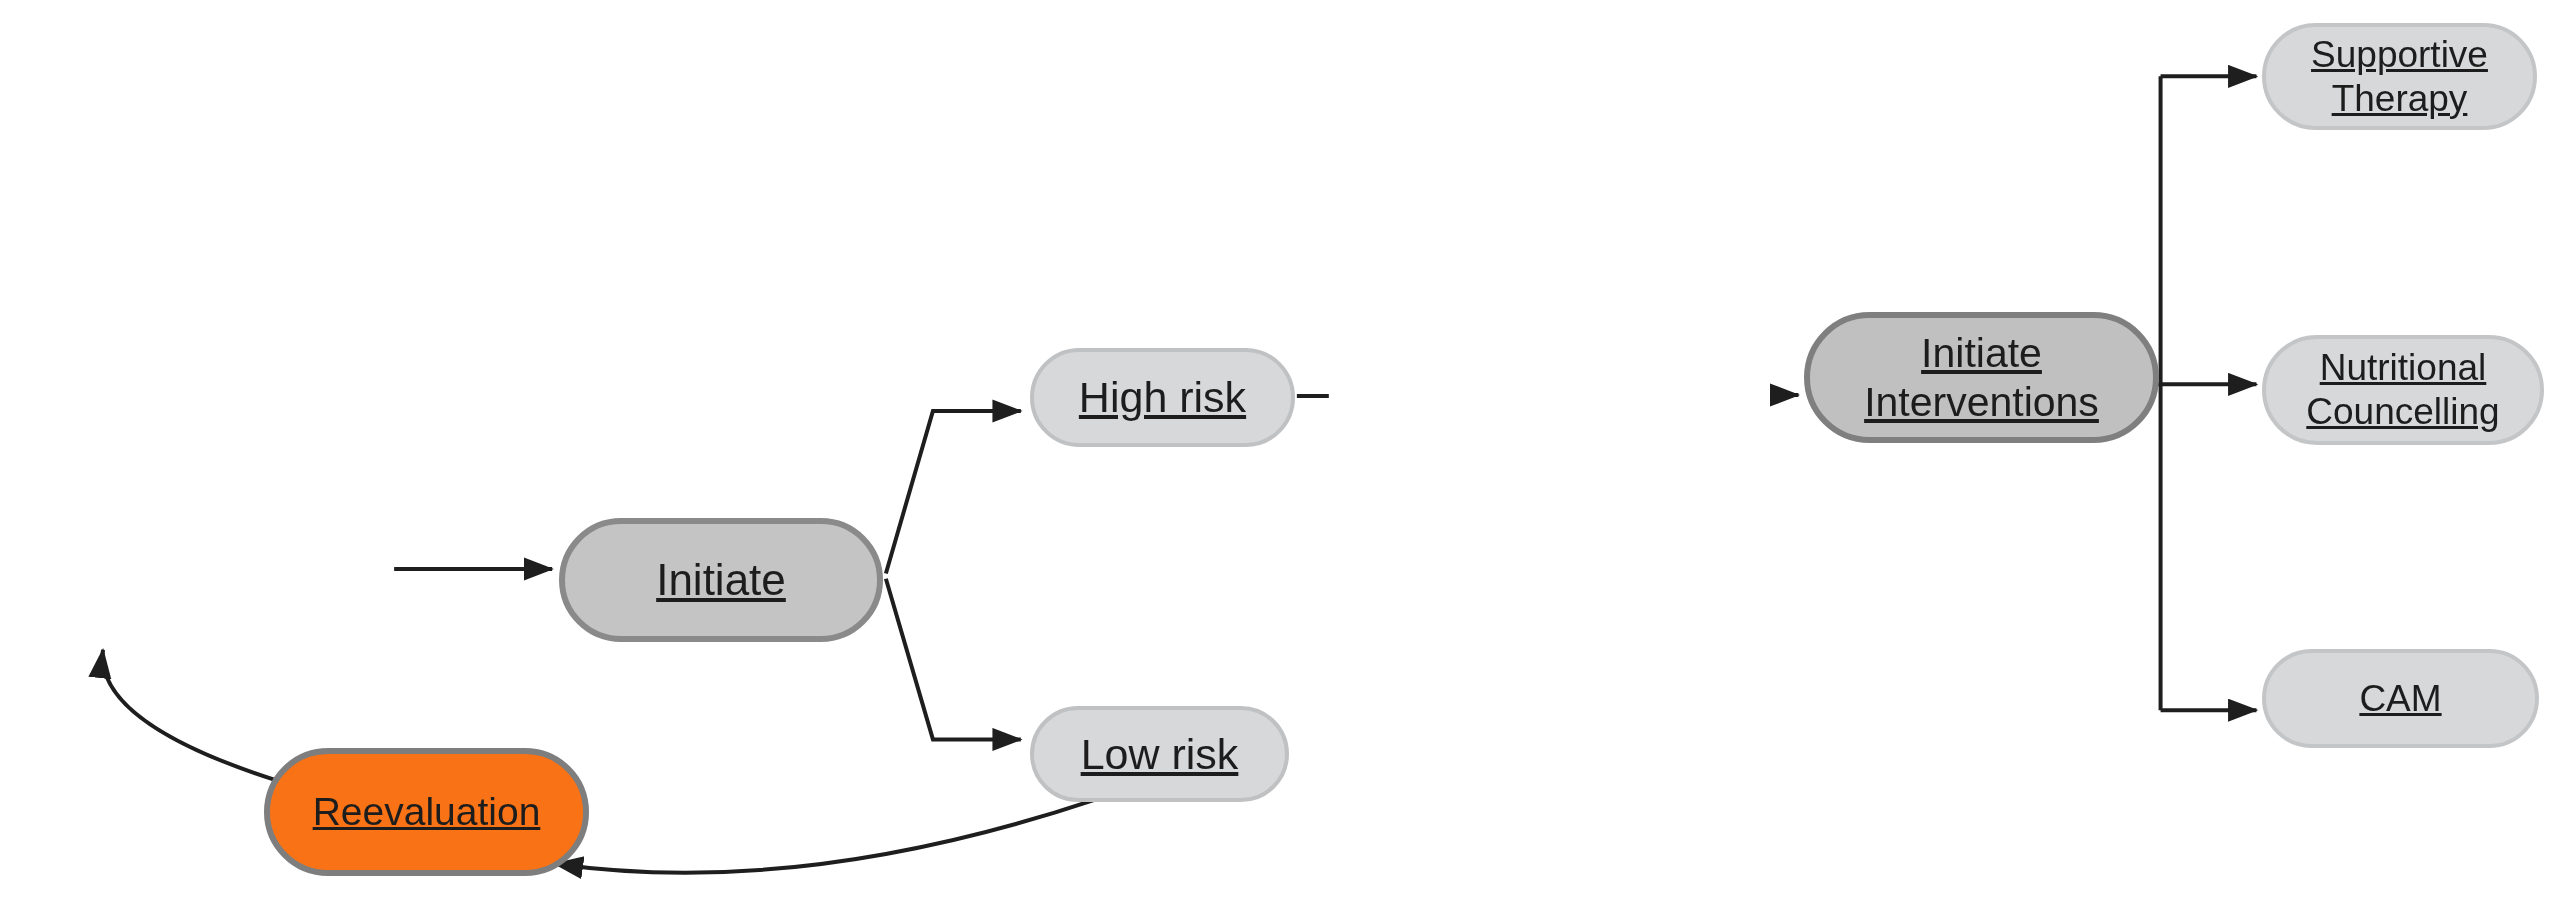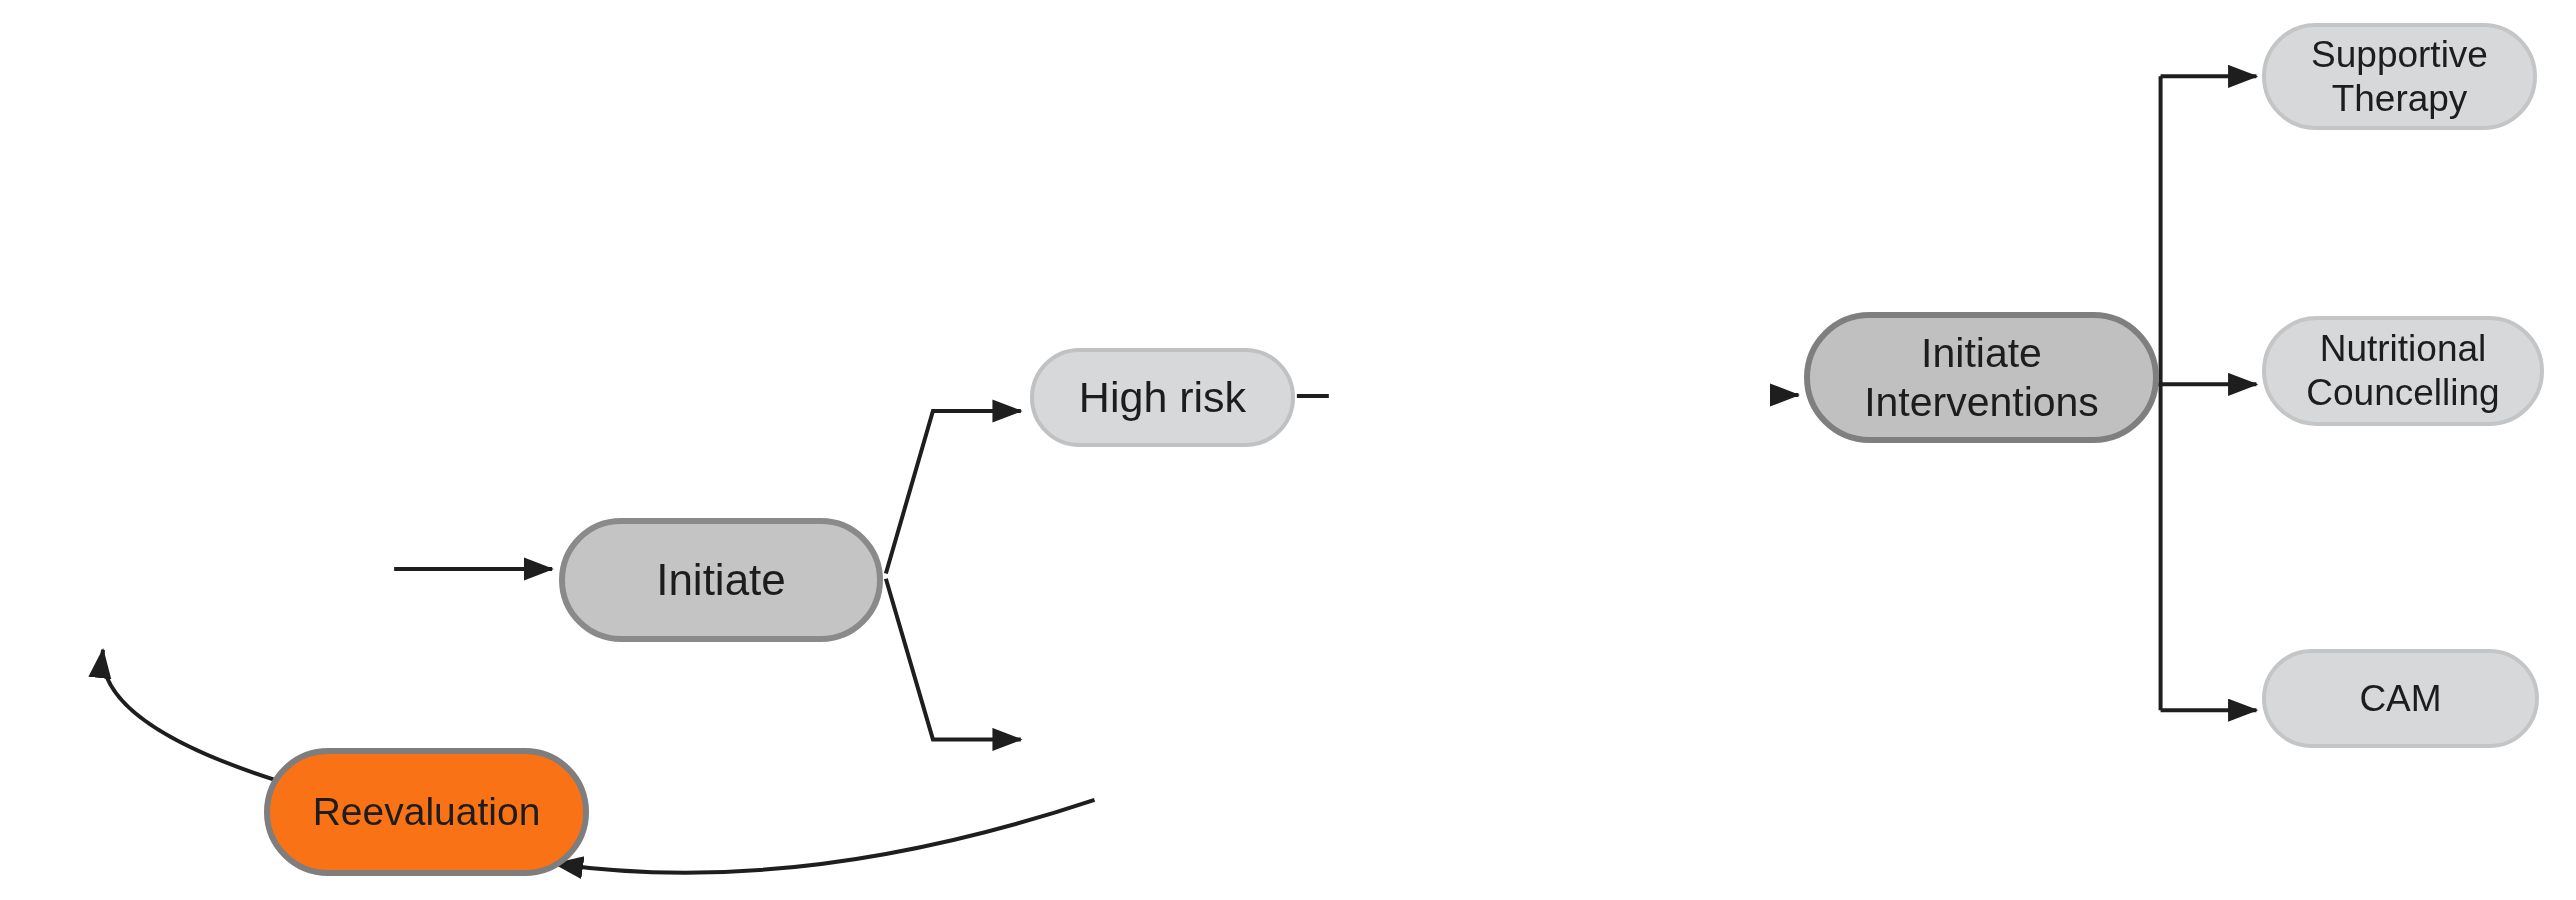--- a/index.html
+++ b/index.html
@@ -24,21 +24,21 @@
   .node {
     position: absolute;
     display: flex;
     flex-direction: column;
     align-items: center;
     justify-content: center;
     text-align: center;
     color: #1d1d1d;
     line-height: 1.18;
   }
-  .pill { border-radius: 887px; }
+  .pill { border-radius: 887px; text-decoration: underline; }
   
   .n-screening {
     left: 36px; top: 503px; width: 355px; height: 138px;
     background: #84878a; border: 7px solid #45494c;
     font-size: 46px;
   }
   .n-identify {
     left: 559px; top: 518px; width: 324px; height: 124px;
     background: #c4c4c4; border: 6.2px solid #8a8a8a;
     font-size: 44px;
@@ -57,21 +57,21 @@
     left: 1804px; top: 312px; width: 355px; height: 131px;
     background: #c0c0c0; border: 6.2px solid #7f7f7f;
     font-size: 41px;
   }
   .n-supportive {
     left: 2262px; top: 23px; width: 275px; height: 107px;
     background: #d6d8da; border: 4.4px solid #c3c5c7;
     font-size: 37px;
   }
   .n-nutritional {
-    left: 2262px; top: 316px; width: 282px; height: 110px;
+    left: 2262px; top: 335px; width: 282px; height: 110px;
     background: #d6d8da; border: 4.4px solid #c3c5c7;
     font-size: 37px;
   }
   .n-cam {
     left: 2262px; top: 649px; width: 277px; height: 99px;
     background: #d6d8da; border: 4.4px solid #c3c5c7;
     font-size: 37px;
   }
   .n-low-risk {
     left: 1030px; top: 706px; width: 259px; height: 96px;
@@ -140,19 +140,22 @@
 
   <div class="node pill n-nutritional">
     <span>Nutritional</span>
     <span>Councelling</span>
   </div>
 
   <div class="node pill n-cam">
     <span>CAM</span>
   </div>
 
+  <div class="node pill n-low-risk">
+    <span>Low risk</span>
+  </div>
 
   <div class="node pill n-reevaluation">
     <span>Reevaluation</span>
   </div>
 
 </div>
 
 
 </body></html>

